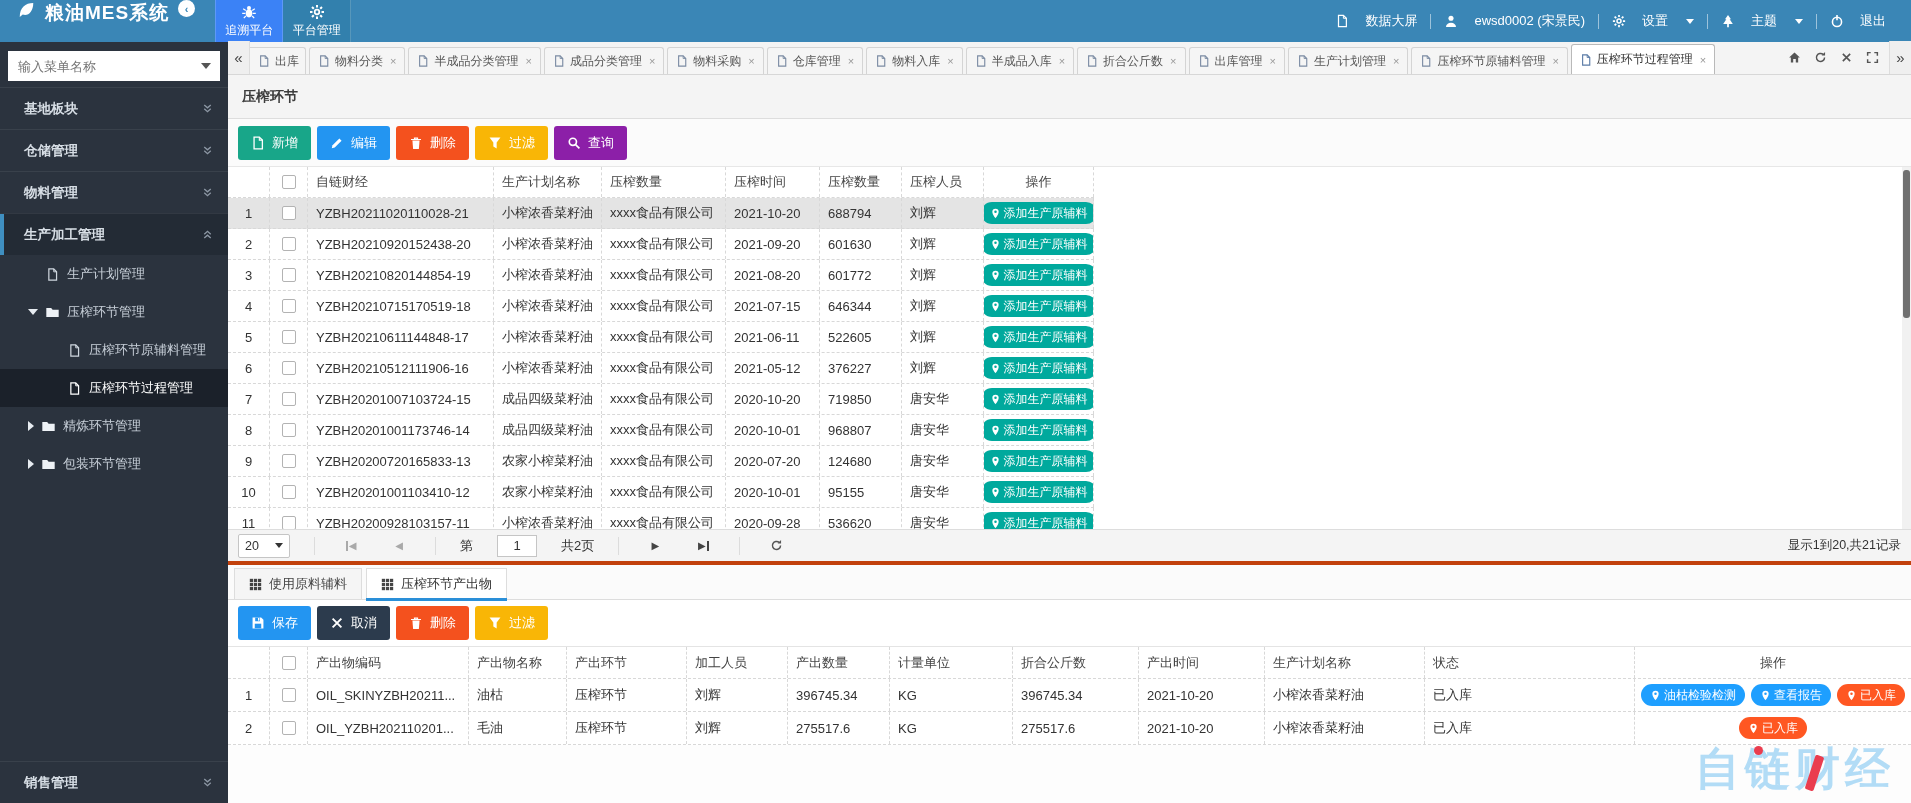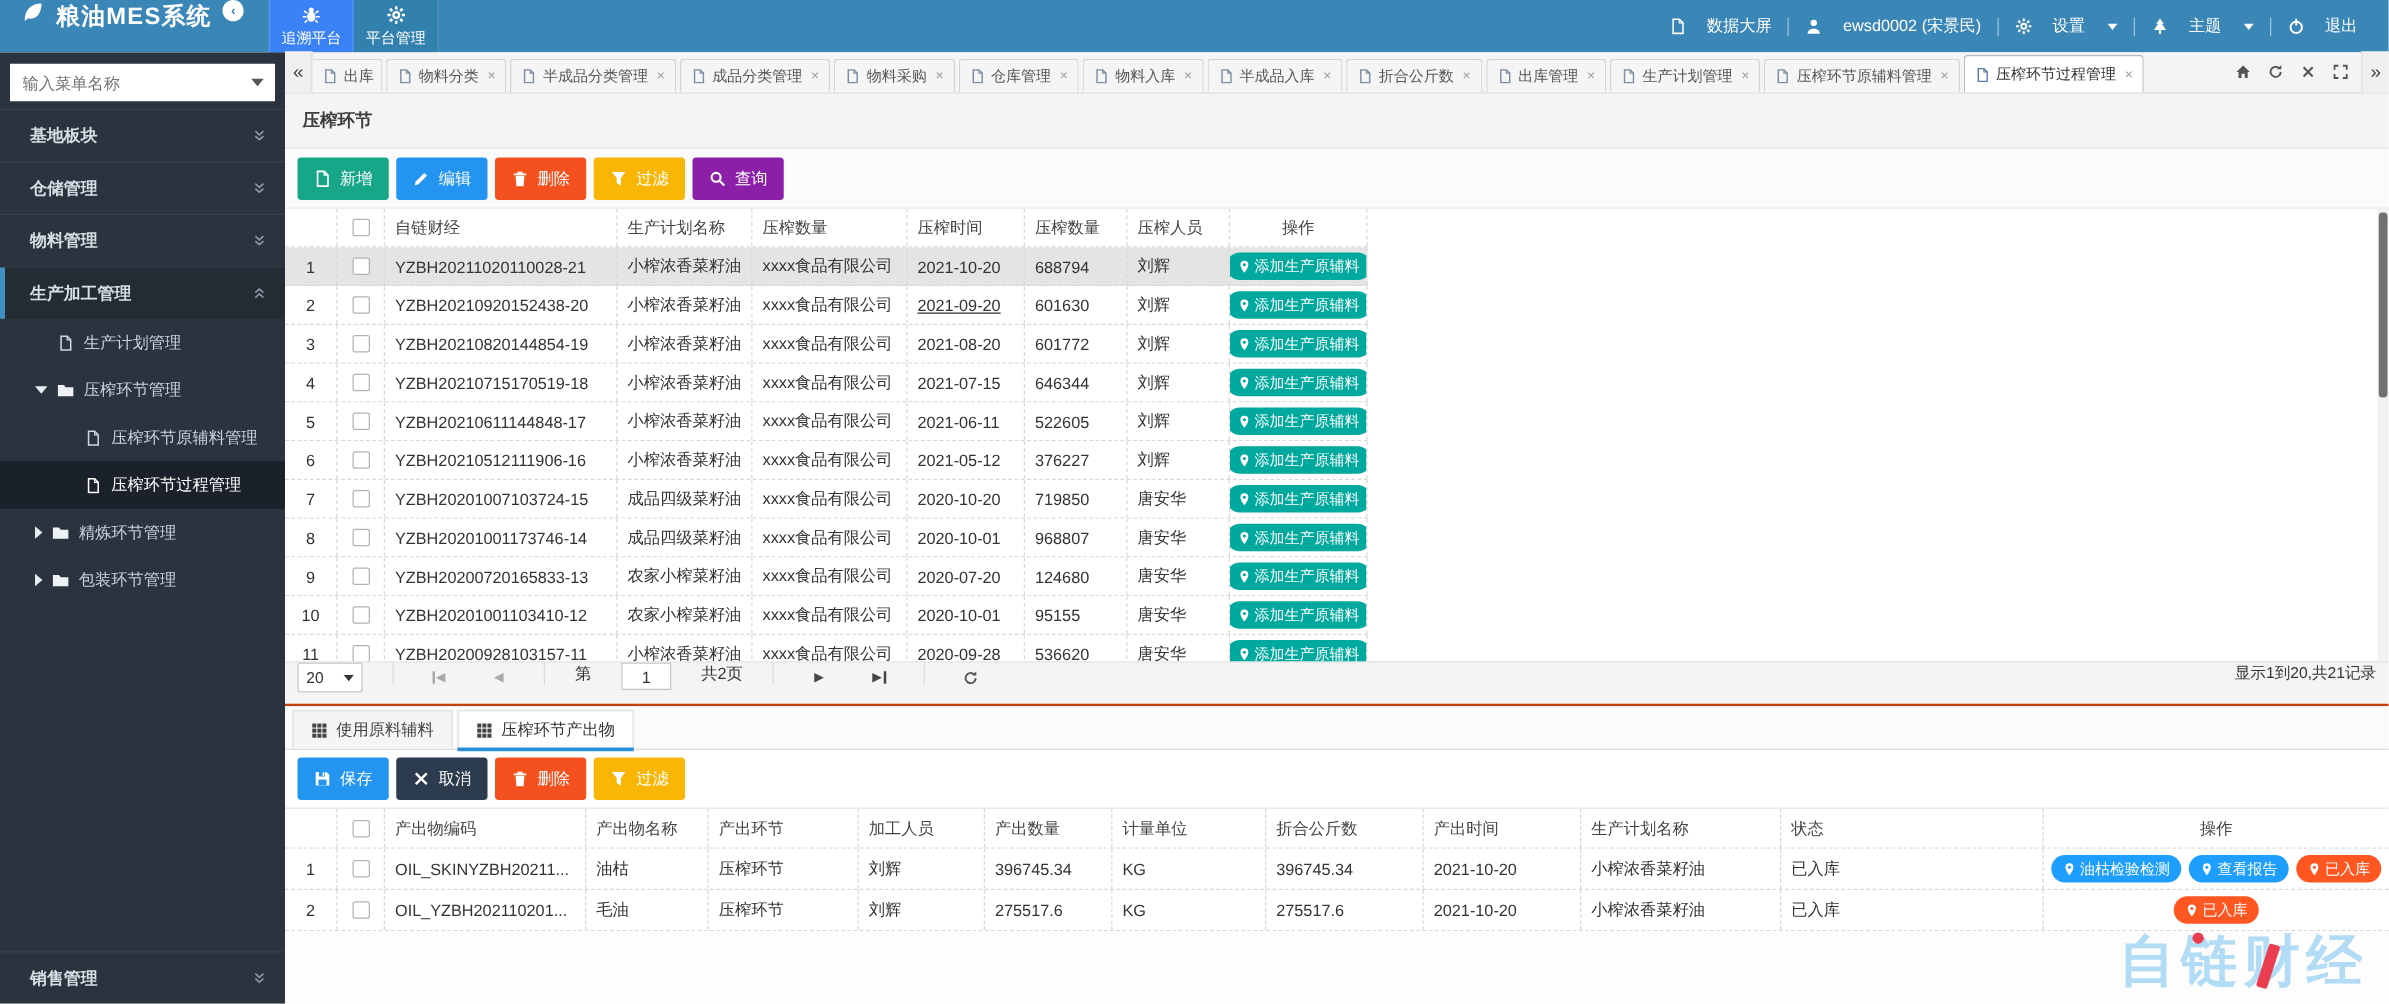--- a/index.html
+++ b/index.html
@@ -72,21 +72,21 @@
   .ghead .gcell{color:#444;}
   .gcell{display:flex;align-items:center;padding:0 8px;border-right:1px dashed #d8d8d8;
     font-size:13px;color:#333;overflow:hidden;white-space:nowrap;}
   .gcell.center{justify-content:center;padding:0 2px;}
   .cbx{width:14px;height:14px;border:1px solid #b3b3b3;border-radius:2px;background:#fff;cursor:pointer;}
   .pill{height:22px;border-radius:11px;color:#fff;display:inline-flex;align-items:center;gap:3px;
     padding:0 9px;font-size:12px;cursor:pointer;white-space:nowrap;}
   .vscroll{position:absolute;right:0;top:0;width:9px;height:100%;background:#f1f1f1;}
   .vscroll .thumb{position:absolute;right:1px;top:3px;width:7px;height:148px;background:#707070;border-radius:3px;cursor:pointer;}
   
-  .pager{height:35px;background:#f4f4f4;border-bottom:2px solid #c2410c;display:flex;align-items:flex-start;
+  .pager{height:35px;background:#f4f4f4;border-bottom:4px solid #c2410c;display:flex;align-items:center;
     padding:0 10px;gap:24px;font-size:13px;color:#333;}
   .psel{width:52px;height:24px;border:1px solid #c5c5c5;background:#fff;display:flex;align-items:center;
     justify-content:space-between;padding:0 6px;border-radius:2px;cursor:pointer;font-size:12.5px;}
   .psel .sel-caret{width:0;height:0;border-left:4px solid transparent;border-right:4px solid transparent;border-top:5px solid #333;}
   .pgbtn{width:24px;height:24px;display:flex;align-items:center;justify-content:center;font-size:10px;
     color:#444;cursor:pointer;gap:1px;}
   .pgbtn.dim{color:#a9a9a9;}
   .pgbtn .bar{width:2px;height:10px;background:currentColor;}
   .pg-sep{width:1px;height:18px;background:#dcdcdc;}
   .pginput{width:40px;height:22px;border:1px solid #c5c5c5;text-align:center;font-size:13px;color:#333;}
@@ -598,21 +598,21 @@
             </div>
             <div class="gcell" style="width: 186px;">
               <span>YZBH20210920152438-20</span>
             </div>
             <div class="gcell" style="width: 108px;">
               <span>小榨浓香菜籽油</span>
             </div>
             <div class="gcell" style="width: 124px;">
               <span>xxxx食品有限公司</span>
             </div>
-            <div class="gcell" style="width: 94px; text-decoration: underline;">
+            <div class="gcell" style="width: 94px;">
               <span>2021-09-20</span>
             </div>
             <div class="gcell" style="width: 82px;">
               <span>601630</span>
             </div>
             <div class="gcell" style="width: 82px;">
               <span>刘辉</span>
             </div>
             <div class="gcell center" style="width: 110px;">
               <span class="pill" style="background: rgb(0, 169, 157);">

